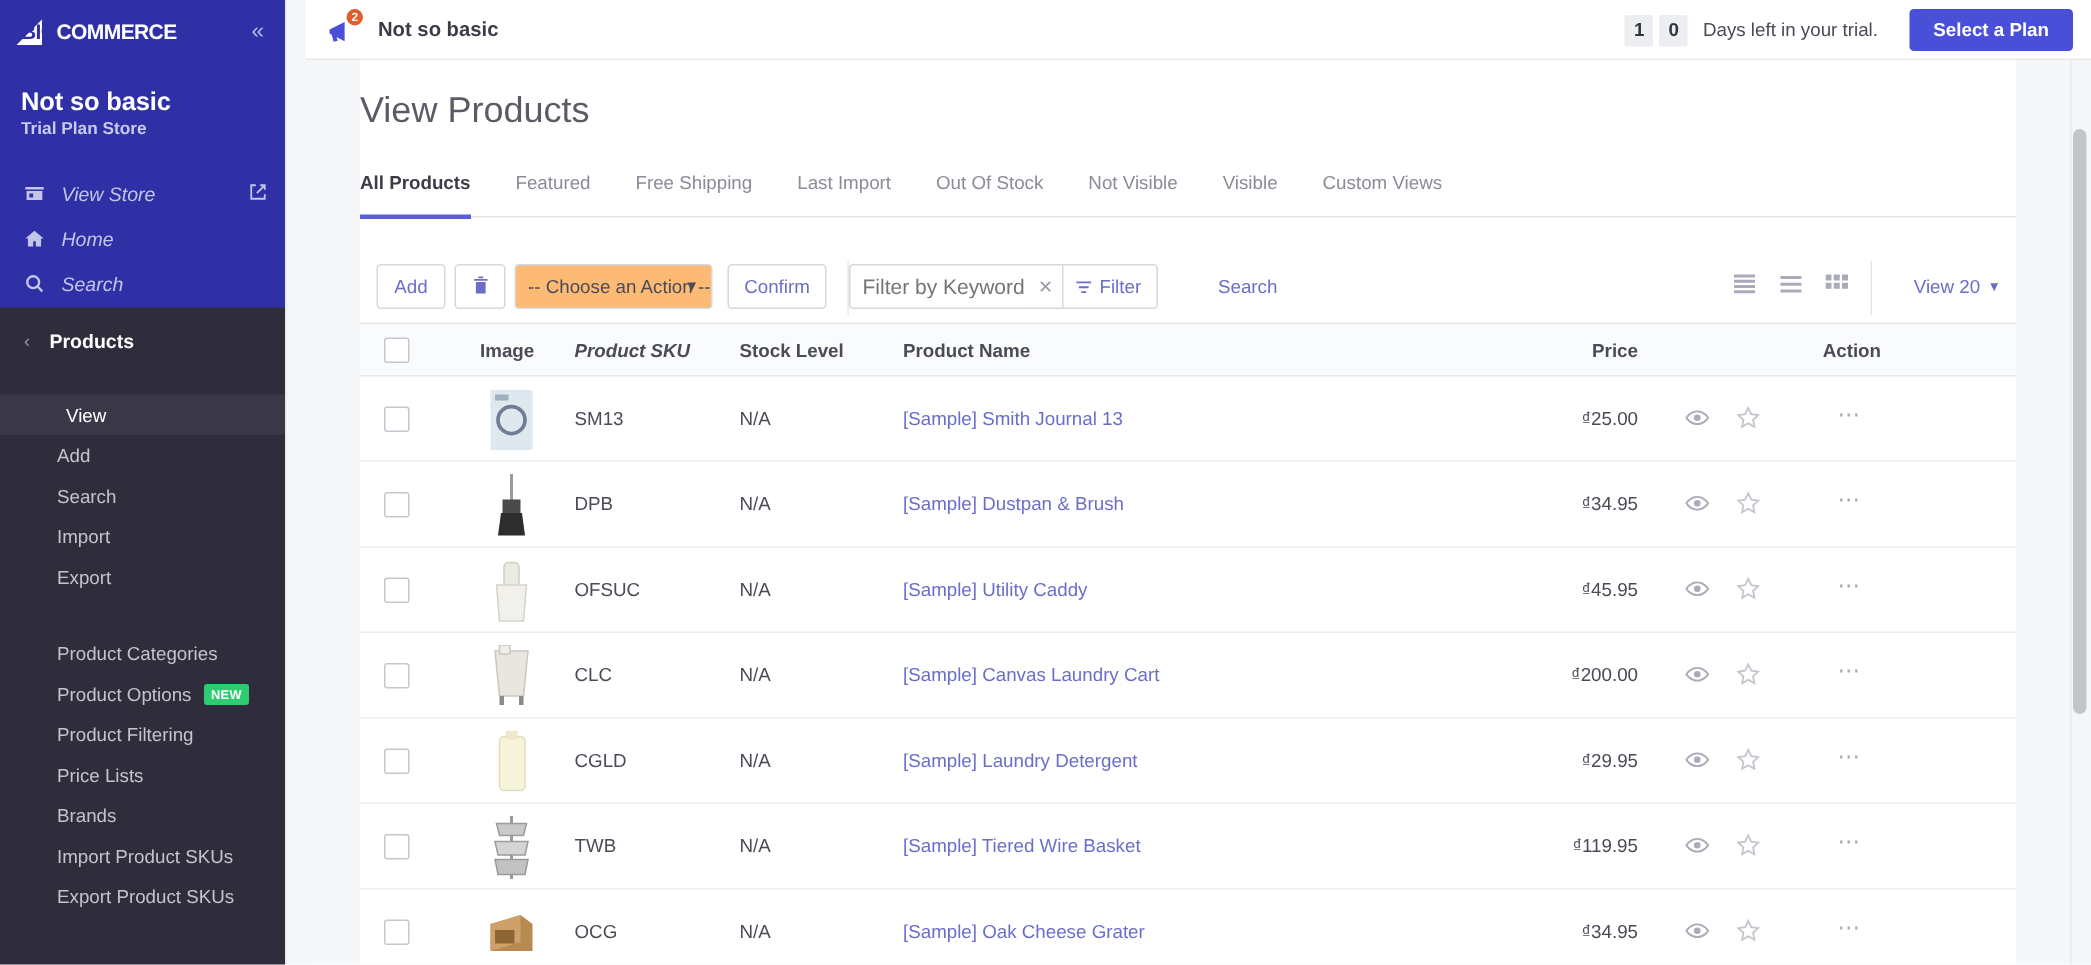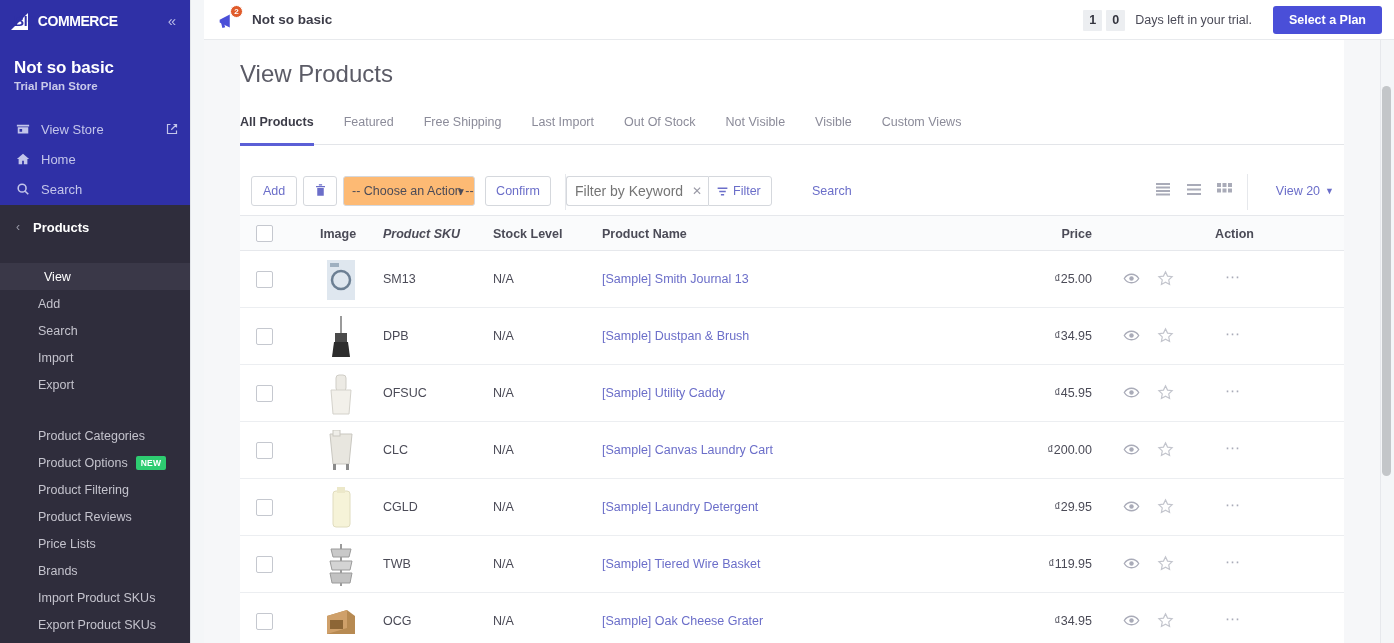--- a/index.html
+++ b/index.html
@@ -62,21 +62,21 @@
   .nav-top { position: absolute; left: 0; top: 114px; width: 190px; }
   .nav-top-item {
     position: relative; height: 30px; display: flex; align-items: center;
     padding-left: 14px; cursor: pointer;
   }
   .nav-top-item .ni {
     width: 18px; height: 16px; margin-right: 9px;
     display: flex; align-items: center; justify-content: center;
     color: #c3c5ea;
   }
-  .nav-top-item .nl { color: #c3c5ea; font-size: 13px; }
+  .nav-top-item .nl { color: #c3c5ea; font-size: 13px; font-style: italic; }
   .ext-icon { position: absolute; right: 12px; top: 7px; color: #c3c5ea; }
 
   .panel-head {
     position: absolute; left: 0; top: 213px; width: 190px; height: 28px;
     display: flex; align-items: center; cursor: pointer;
   }
   .panel-head .chev { color: #9b9aa8; font-size: 12px; margin-left: 16px; margin-right: 13px; }
   .panel-head .pt { color: #ffffff; font-size: 13px; font-weight: 700; }
 
   .panel-list { position: absolute; left: 0; top: 263px; width: 190px; }
@@ -350,23 +350,20 @@
 
     <div class="panel-item">
         <span>Product Categories</span>
       </div>
     <div class="panel-item">
       <span>Product Options</span>
       <span class="badge-new">NEW</span>
     </div>
     <div class="panel-item">
         <span>Product Filtering</span>
-      </div>
-    <div class="panel-item">
-        <span>Product Reviews</span>
       </div>
     <div class="panel-item">
         <span>Price Lists</span>
       </div>
     <div class="panel-item">
         <span>Brands</span>
       </div>
     <div class="panel-item">
         <span>Import Product SKUs</span>
       </div>

